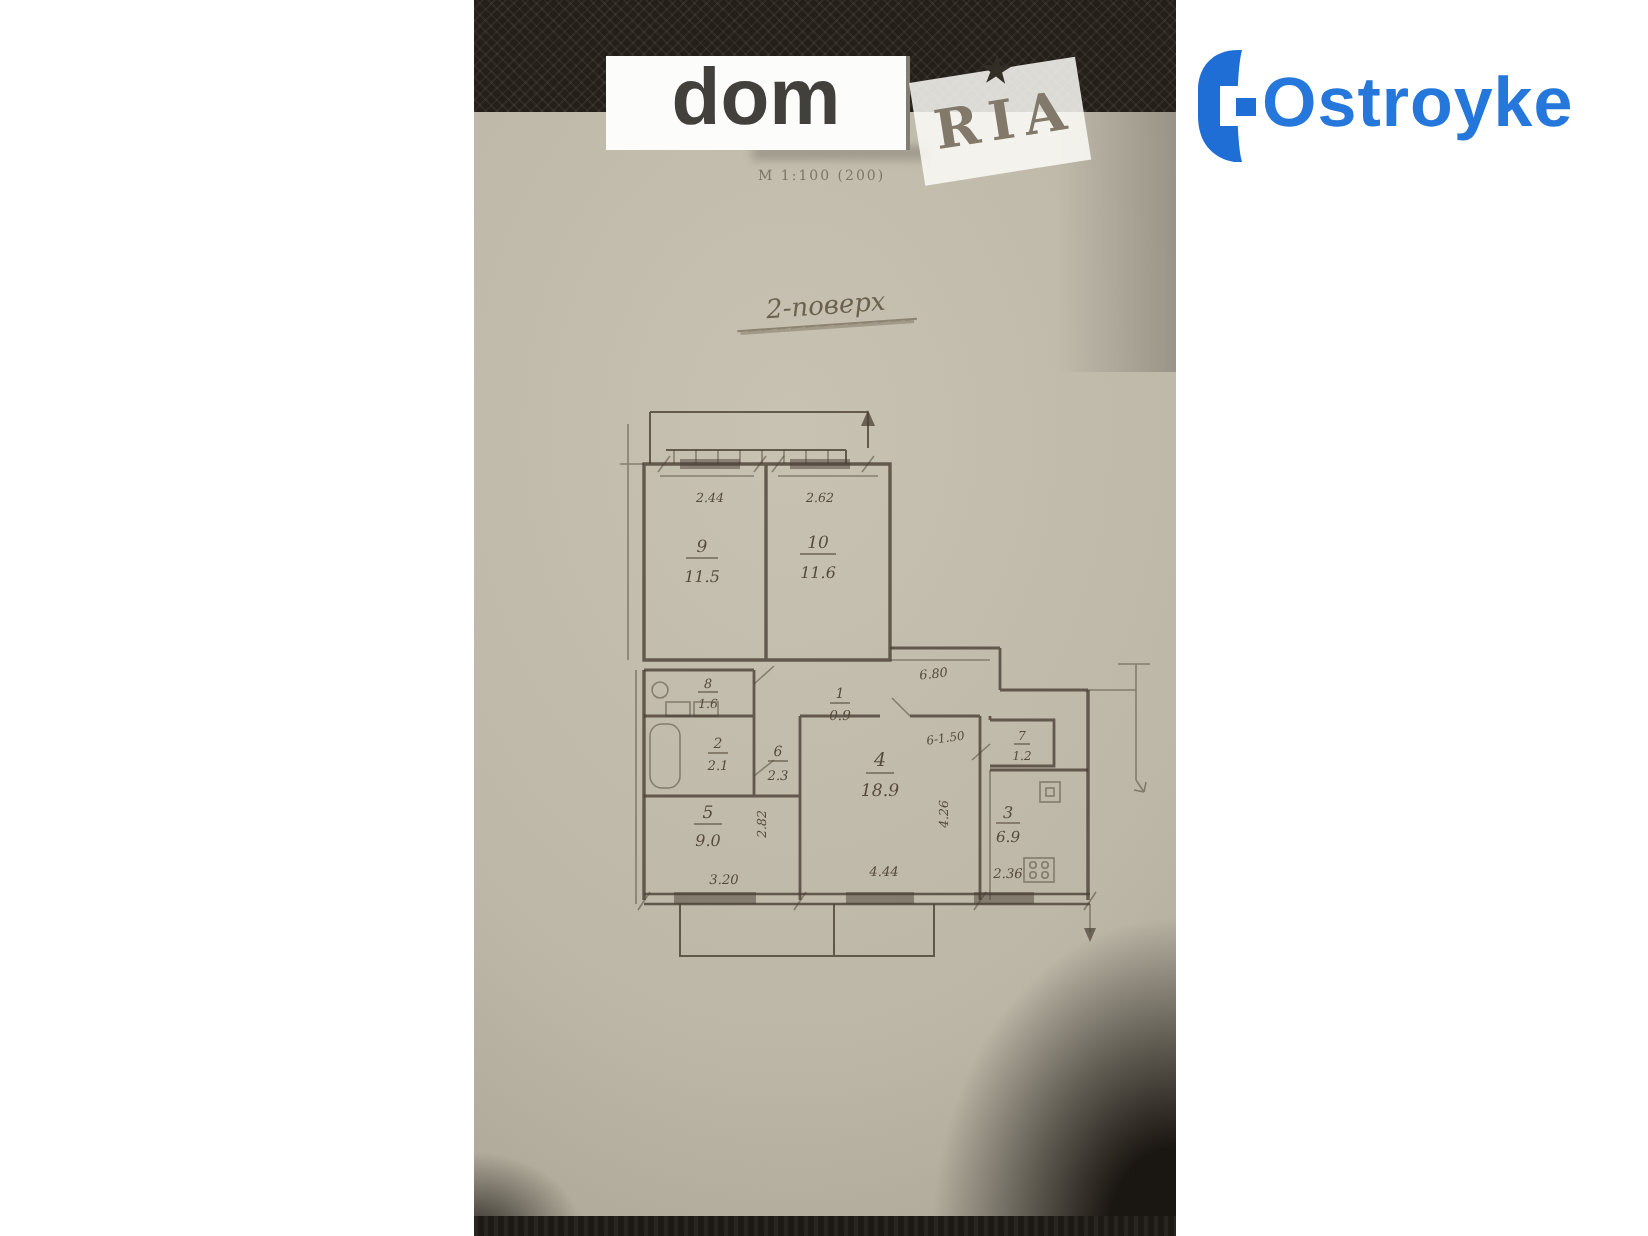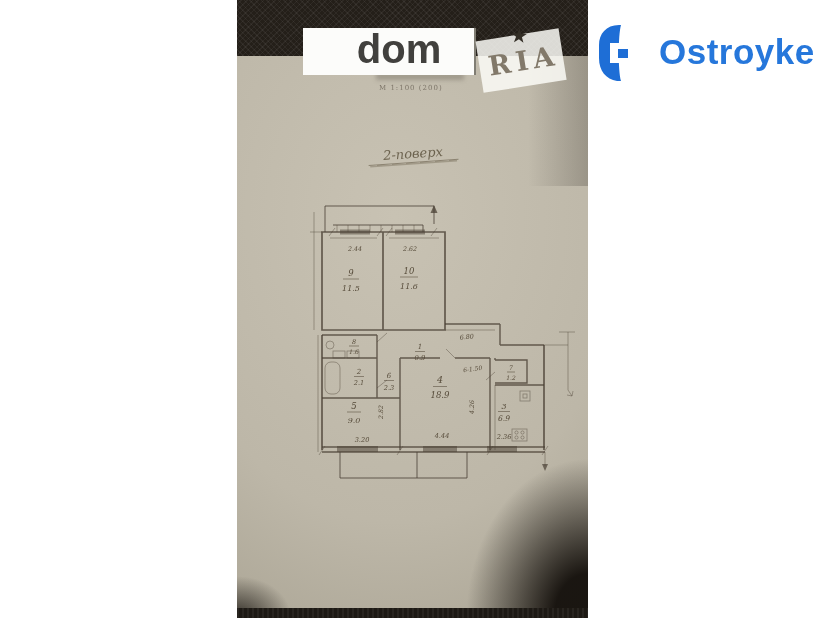--- a/index.html
+++ b/index.html
@@ -18,21 +18,21 @@
   .shade-right{position:absolute;right:0;top:56px;width:60px;height:130px;
     background:linear-gradient(to left, rgba(60,55,48,.28), transparent);}
   .shadow-br{position:absolute;right:0;bottom:0;width:130px;height:170px;
     background:radial-gradient(130% 130% at 100% 100%, rgba(18,14,10,.95) 20%, rgba(18,14,10,0) 72%);}
   .shadow-bl{position:absolute;left:0;bottom:0;width:60px;height:46px;
     background:radial-gradient(130% 130% at 0% 100%, rgba(18,14,10,.8), rgba(18,14,10,0) 70%);}
 
   
   .wm{position:absolute;left:66px;top:28px;display:flex;align-items:flex-start;}
   .wm-dom{width:150px;height:47px;background:#fcfcfa;display:flex;align-items:center;
-          justify-content:center;border-right:2px solid #807d73;padding-left:21px;}
+          justify-content:center;border-right:2px solid #807d73;}
   .wm-dom span{font-weight:bold;font-size:40px;line-height:1;color:#41403d;padding-bottom:5px;}
   .wm-ria{width:84px;height:52px;background:rgba(251,251,247,.85);
           transform:rotate(-9deg) translate(2px,7px);display:flex;align-items:center;
           justify-content:center;position:relative;}
   .wm-ria .ria-text{font-family:"DejaVu Serif",serif;font-weight:bold;font-size:27px;
           color:#82796a;letter-spacing:5px;padding-left:5px;}
   .ria-star{position:absolute;top:-9px;left:35px;font-size:20px;color:#332e26;
           transform:rotate(12deg);line-height:1;}
 
   .smudge{position:absolute;left:139px;top:73px;width:88px;height:7px;
@@ -43,21 +43,21 @@
   .floor-title{position:absolute;left:131px;top:146px;width:90px;text-align:center;
           font:italic 13px "DejaVu Serif",serif;color:#5c523d;opacity:.85;
           transform:rotate(-4deg);border-bottom:1px solid rgba(92,82,61,.65);
           box-shadow:0 3px 0 -1.5px rgba(92,82,61,.4);padding-bottom:1px;}
 
   .plan-svg{position:absolute;left:0;top:0;}
   .hw{font-family:"DejaVu Serif",serif;font-style:italic;fill:#574c3b;}
   .thin{stroke-width:.8;stroke-opacity:.5;}
 
   
-  .brand{position:absolute;left:597px;top:24px;display:flex;align-items:center;gap:29px;}
+  .brand{position:absolute;left:597px;top:24px;display:flex;align-items:center;gap:1px;}
   .brand-word{font-weight:bold;font-size:35px;color:#2677db;letter-spacing:.5px;line-height:1;
               padding-bottom:3px;}
 </style>
 </head>
 <body>
 
 <div class="stage">
 
   <div class="photo">
     <div class="fabric-top"></div>

